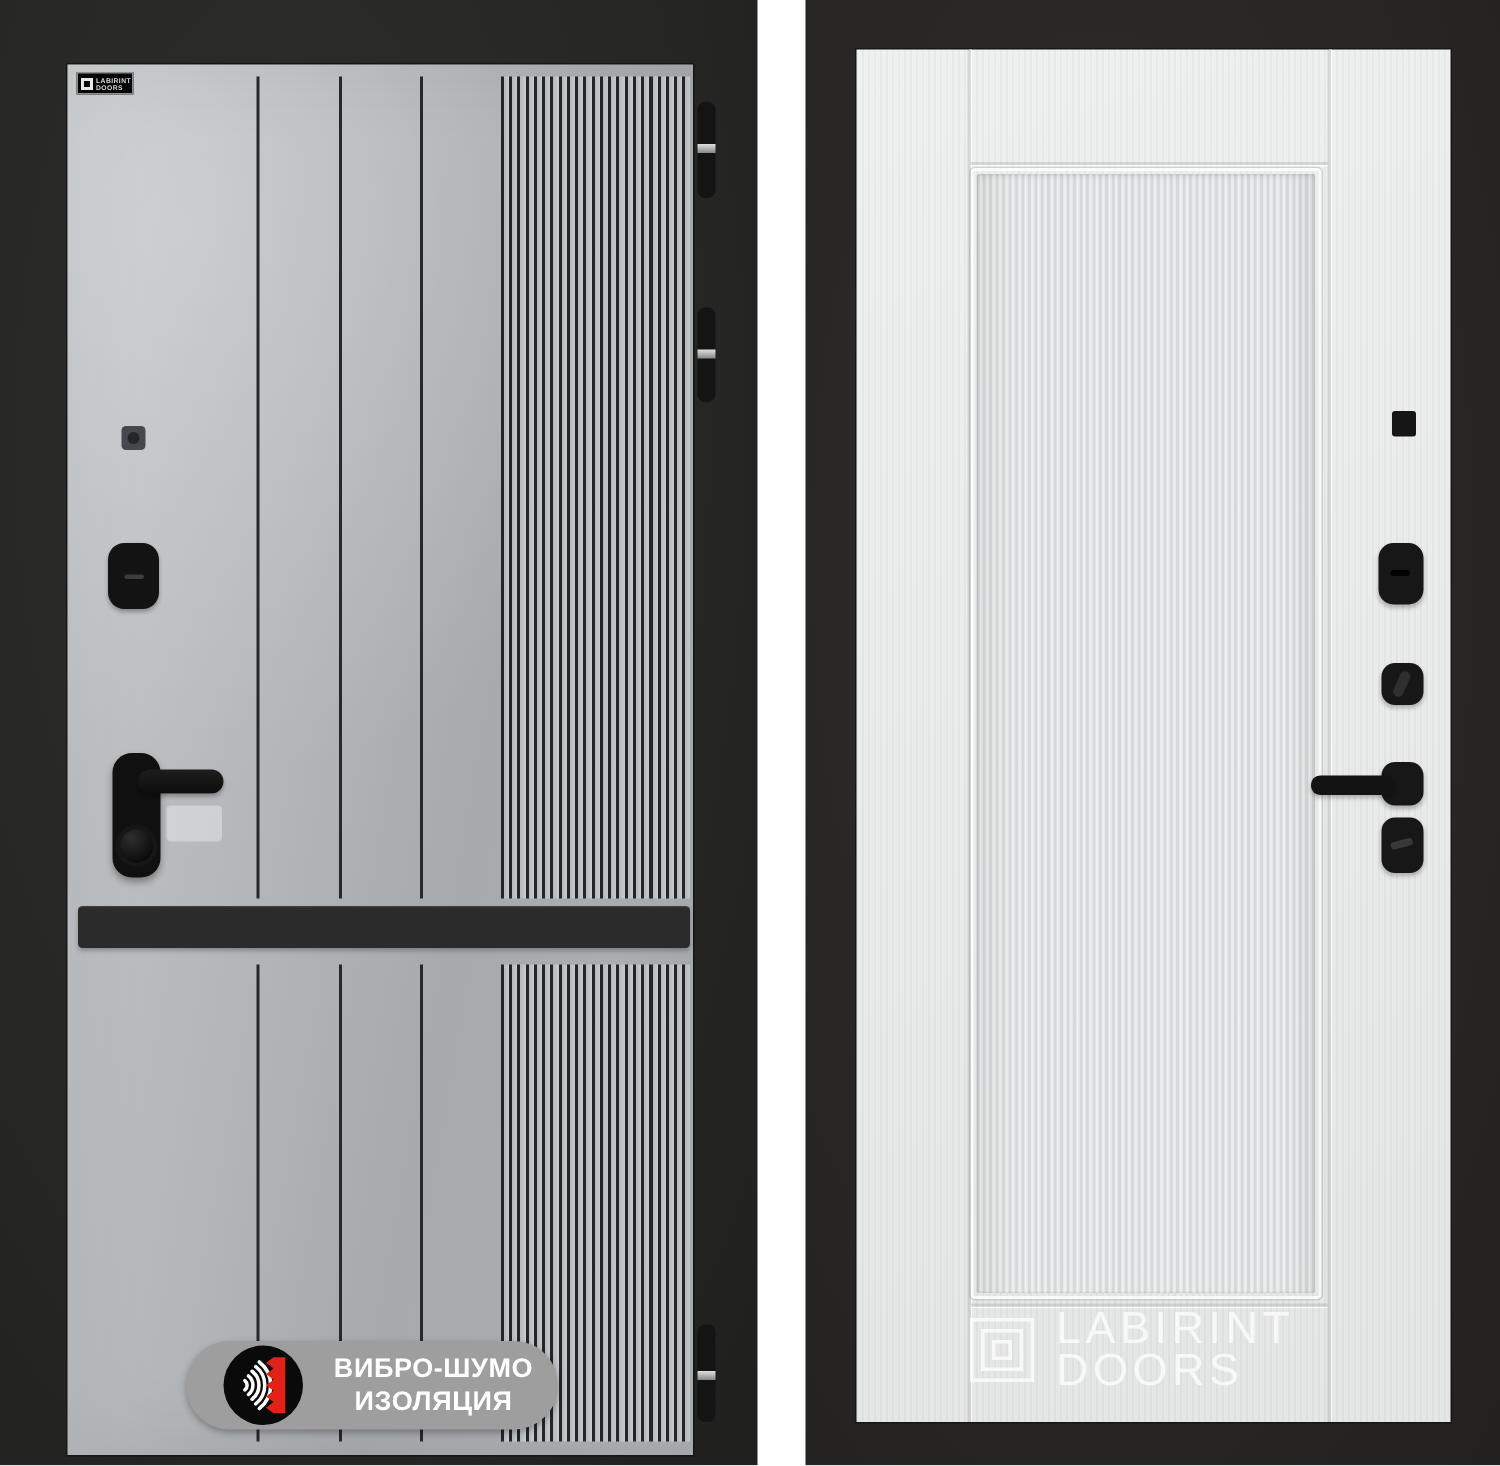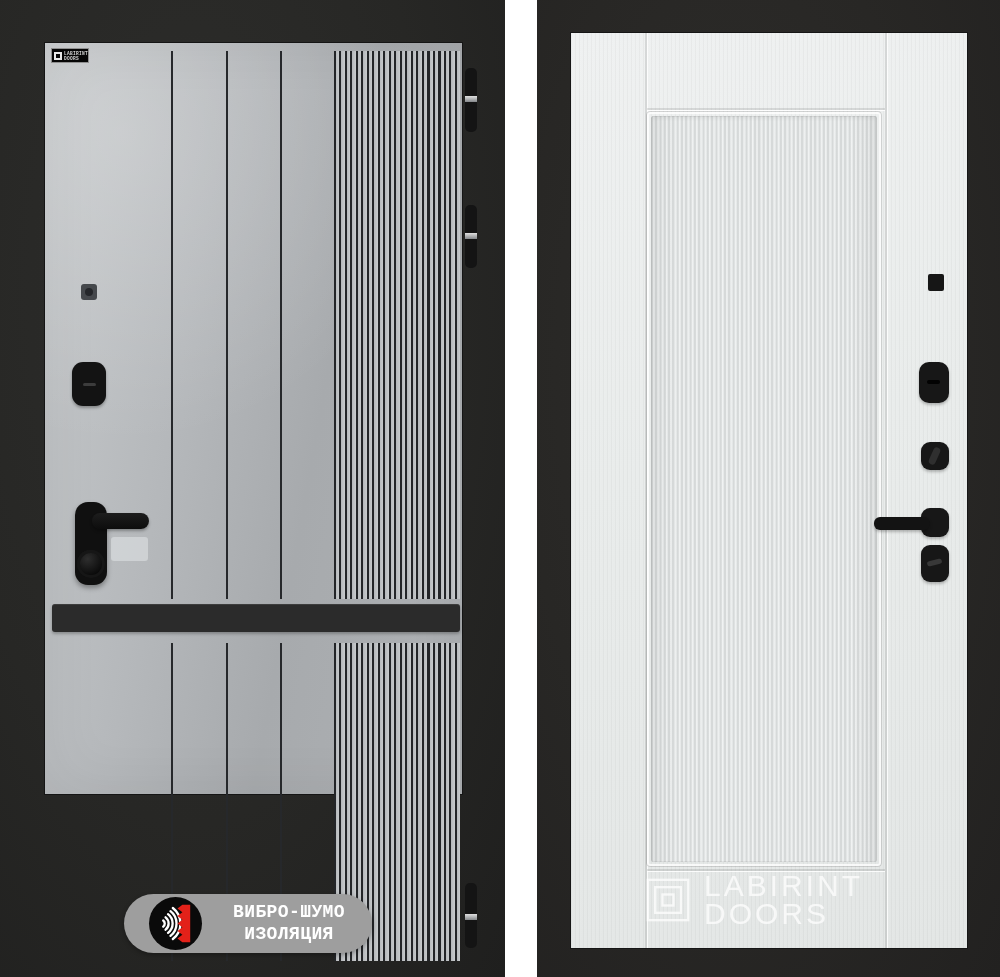--- a/index.html
+++ b/index.html
@@ -4,23 +4,23 @@
 <style>
   html,body{margin:0;padding:0;background:#ffffff;}
   *{box-sizing:border-box;}
   .stage{position:relative;width:1000px;height:977px;background:#ffffff;overflow:hidden;
          font-family:"Liberation Sans",sans-serif;}
   .panel{position:absolute;top:0;height:977px;margin:0;}
 
   
   .panel.left{left:0;width:505px;
     background:radial-gradient(ellipse at 38% 30%, #2d2d2b 0%, #272725 55%, #1f1f1e 100%);}
-  .door-l{position:absolute;left:45px;top:43px;width:417px;height:751px;
+  .door-l{position:absolute;left:45px;top:43px;width:417px;height:927px;
     background:linear-gradient(100deg,#c6c9cb 0%,#b5b8bb 35%,#a7aaad 62%,#aeb1b4 100%);
-    box-shadow:0 0 0 1px #151515, inset 0 0 60px rgba(0,0,0,0.07);font-family:Liberation Mono, monospace;}
+    box-shadow:0 0 0 1px #151515, inset 0 0 60px rgba(0,0,0,0.07);}
   .door-l::before{content:"";position:absolute;inset:0;pointer-events:none;
     background:radial-gradient(circle at 18% 12%, rgba(255,255,255,0.20), transparent 42%);}
 
   .groove{position:absolute;width:2px;background:#26282b;}
   .g-top{top:8px;height:548px;}
   .g-bot{top:600px;height:318px;}
   .gx1{left:126px;} .gx2{left:181px;} .gx3{left:235px;}
 
   .ribbed-l{position:absolute;left:289px;width:126px;
     background:repeating-linear-gradient(90deg,#232528 0px,#232528 2px,#b6b9bc 2px,#c8cbcd 5.5px);}

